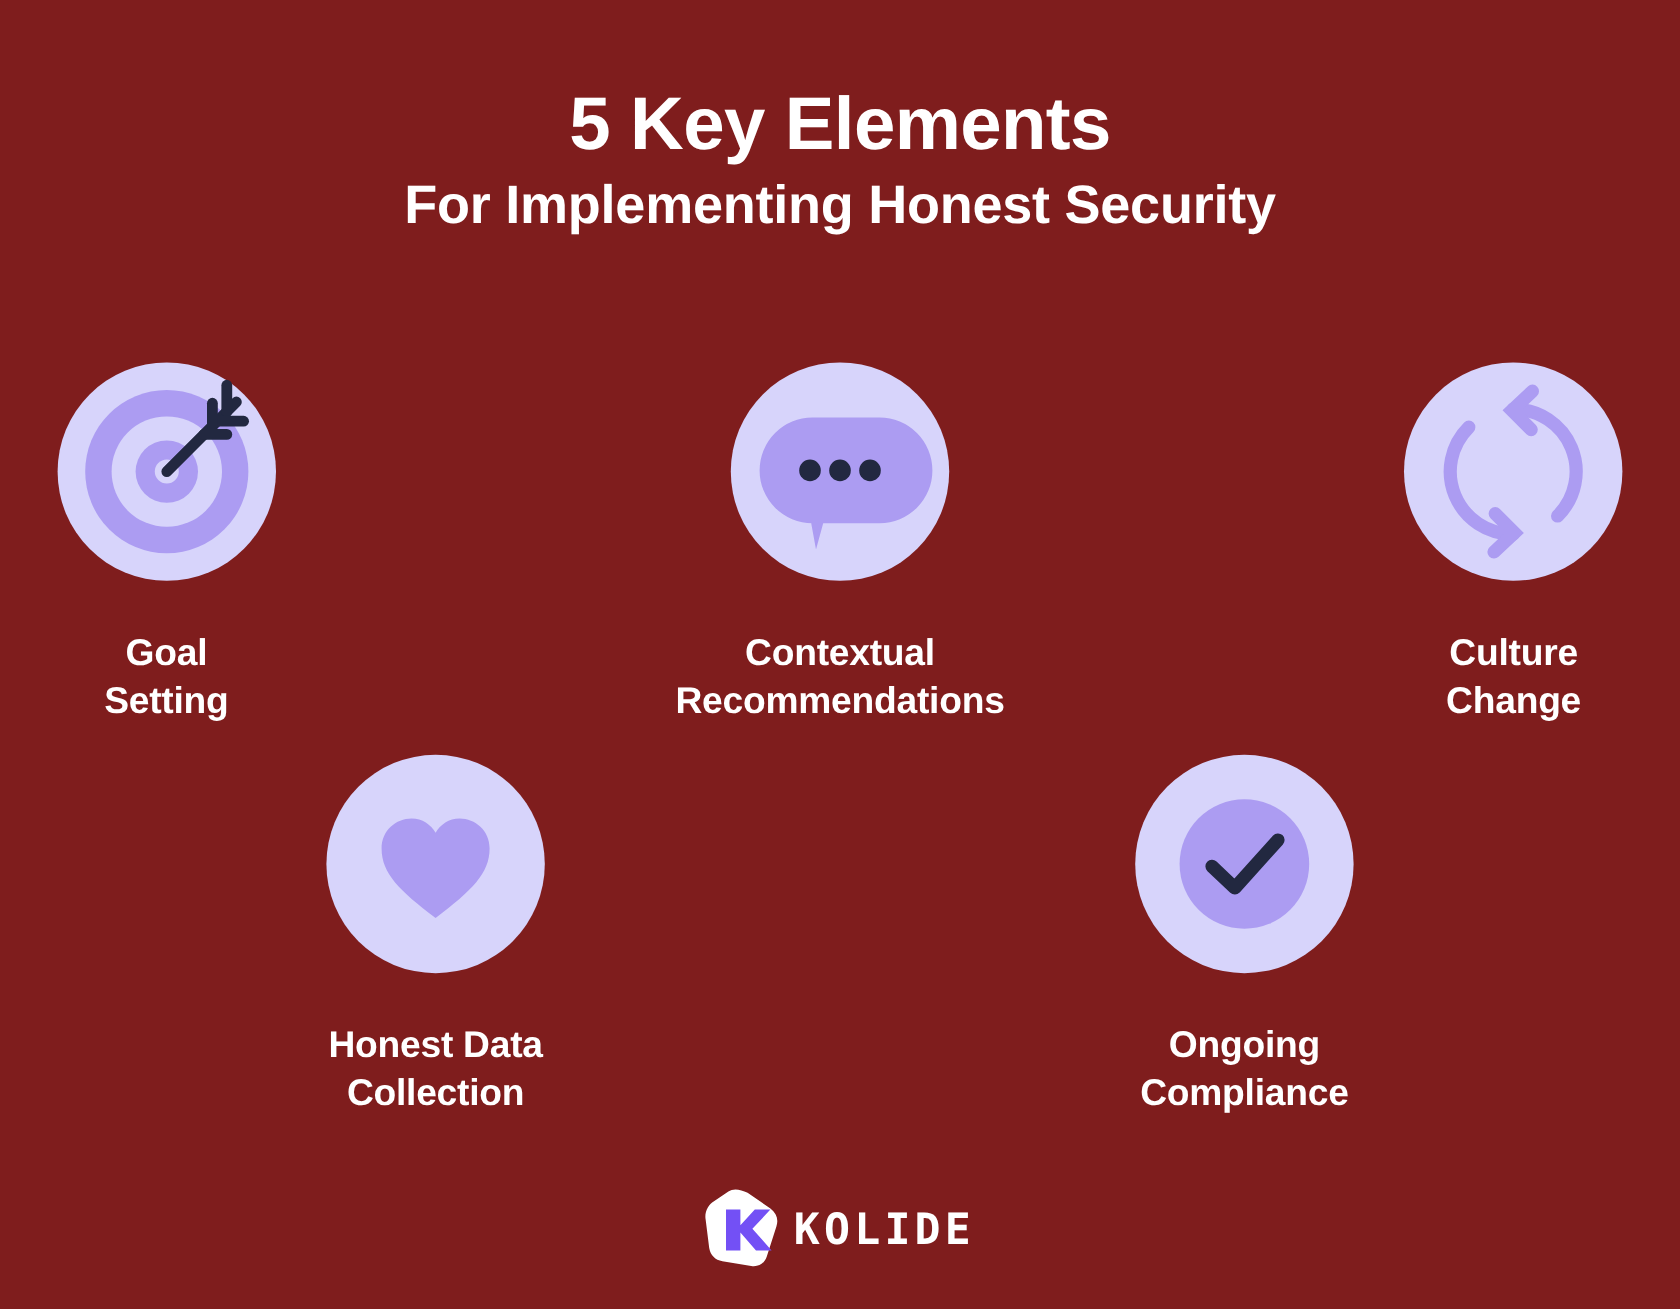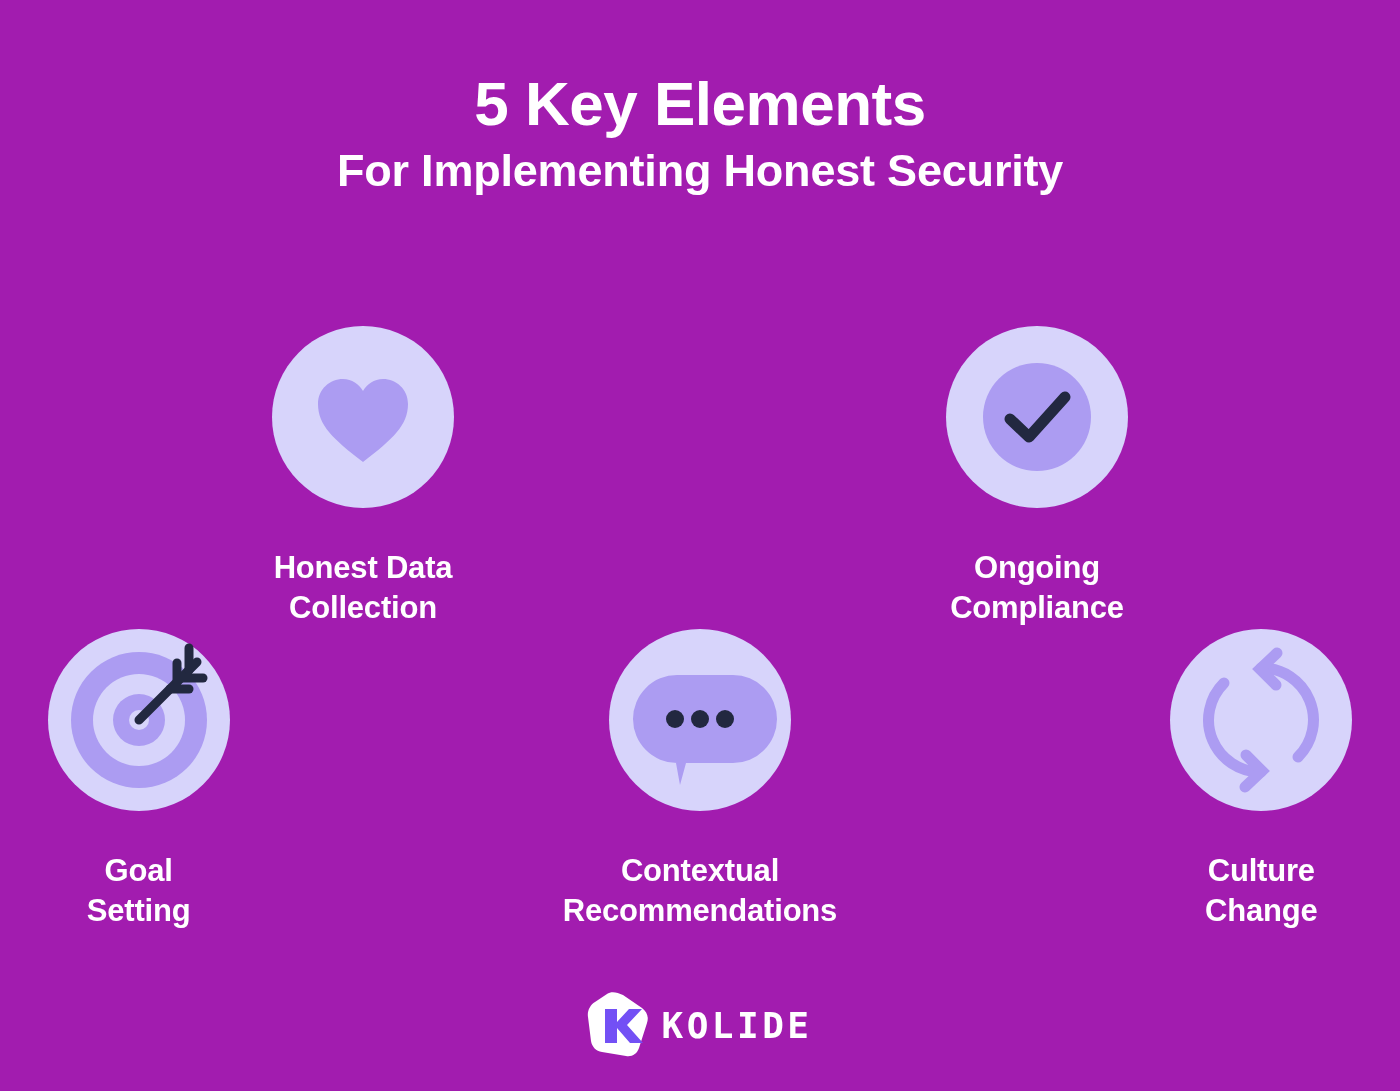--- a/index.html
+++ b/index.html
@@ -8,21 +8,21 @@
     padding: 0;
     background: #6f4ef2;
   }
   body {
     font-family: "Liberation Sans", "DejaVu Sans", sans-serif;
   }
   .canvas {
     position: relative;
     width: 1400px;
     height: 1091px;
-    background: #a21caf;
+    background: #7f1d1d;
     overflow: hidden;
   }
 
   
   .header {
     position: absolute;
     top: 72px;
     left: 0;
     width: 1400px;
     text-align: center;
@@ -112,47 +112,20 @@
 <body>
 
 <div class="canvas">
 
   <div class="header">
     <div class="title">5 Key Elements</div>
     <div class="subtitle">For Implementing Honest Security</div>
   </div>
 
   <div class="elements">
-
-    <div class="row row-bottom">
-
-      <div class="element">
-        <div class="icon-wrap">
-          <svg width="186" height="186" viewBox="0 0 186 186" aria-hidden="true">
-            <circle cx="93" cy="93" r="91" fill="#d7d4fb"></circle>
-            <path d="M93 138 C 63 115 48 101 48 80 C 48 65 60 55 73 55 C 82 55 89 60 93 67 C 97 60 104 55 113 55 C 126 55 138 65 138 80 C 138 101 123 115 93 138 Z" fill="#ac9cf2"></path>
-          </svg>
-        </div>
-        <div class="element-label">Honest Data
-Collection</div>
-      </div>
-
-      <div class="element">
-        <div class="icon-wrap">
-          <svg width="186" height="186" viewBox="0 0 186 186" aria-hidden="true">
-            <circle cx="93" cy="93" r="91" fill="#d7d4fb"></circle>
-            <circle cx="93" cy="93" r="54" fill="#ac9cf2"></circle>
-            <polyline points="66,95 85,113 121,73" fill="none" stroke="#222840" stroke-width="11" stroke-linecap="round" stroke-linejoin="round"></polyline>
-          </svg>
-        </div>
-        <div class="element-label">Ongoing
-Compliance</div>
-      </div>
-
-    </div>
 
     <div class="row row-top">
 
       <div class="element">
         <div class="icon-wrap">
           <svg width="186" height="186" viewBox="0 0 186 186" aria-hidden="true">
             <circle cx="93" cy="93" r="91" fill="#d7d4fb"></circle>
             <circle cx="93" cy="93" r="68" fill="#ac9cf2"></circle>
             <circle cx="93" cy="93" r="46" fill="#d7d4fb"></circle>
             <circle cx="93" cy="93" r="26" fill="#ac9cf2"></circle>
@@ -194,20 +167,47 @@
               <polyline points="109,26 92,42 108,58"></polyline>
               <polyline points="77,160 94,144 78,128"></polyline>
             </g>
           </svg>
         </div>
         <div class="element-label">Culture
 Change</div>
       </div>
 
     </div>
+
+    <div class="row row-bottom">
+
+      <div class="element">
+        <div class="icon-wrap">
+          <svg width="186" height="186" viewBox="0 0 186 186" aria-hidden="true">
+            <circle cx="93" cy="93" r="91" fill="#d7d4fb"></circle>
+            <path d="M93 138 C 63 115 48 101 48 80 C 48 65 60 55 73 55 C 82 55 89 60 93 67 C 97 60 104 55 113 55 C 126 55 138 65 138 80 C 138 101 123 115 93 138 Z" fill="#ac9cf2"></path>
+          </svg>
+        </div>
+        <div class="element-label">Honest Data
+Collection</div>
+      </div>
+
+      <div class="element">
+        <div class="icon-wrap">
+          <svg width="186" height="186" viewBox="0 0 186 186" aria-hidden="true">
+            <circle cx="93" cy="93" r="91" fill="#d7d4fb"></circle>
+            <circle cx="93" cy="93" r="54" fill="#ac9cf2"></circle>
+            <polyline points="66,95 85,113 121,73" fill="none" stroke="#222840" stroke-width="11" stroke-linecap="round" stroke-linejoin="round"></polyline>
+          </svg>
+        </div>
+        <div class="element-label">Ongoing
+Compliance</div>
+      </div>
+
+    </div>
   </div>
 
   <div class="footer">
     <span class="logo-mark">
       <svg width="62" height="66" viewBox="0 0 62 66" aria-hidden="true">
         <path d="M20 3 C 24 0 30 1 36 4 L 55 17 C 60 21 62 26 60 32 L 52 57 C 50 63 45 66 39 65 L 15 61 C 9 60 5 56 4 50 L 1 26 C 0 20 3 14 8 11 Z" fill="#ffffff"></path>
         <path d="M18 18 H30 V31 L42 18 H55 L40 34 L56 52 H43 L30 37 V52 H18 Z" fill="#7350f5"></path>
       </svg>
     </span>
     <span class="logo-word">KOLIDE</span>

